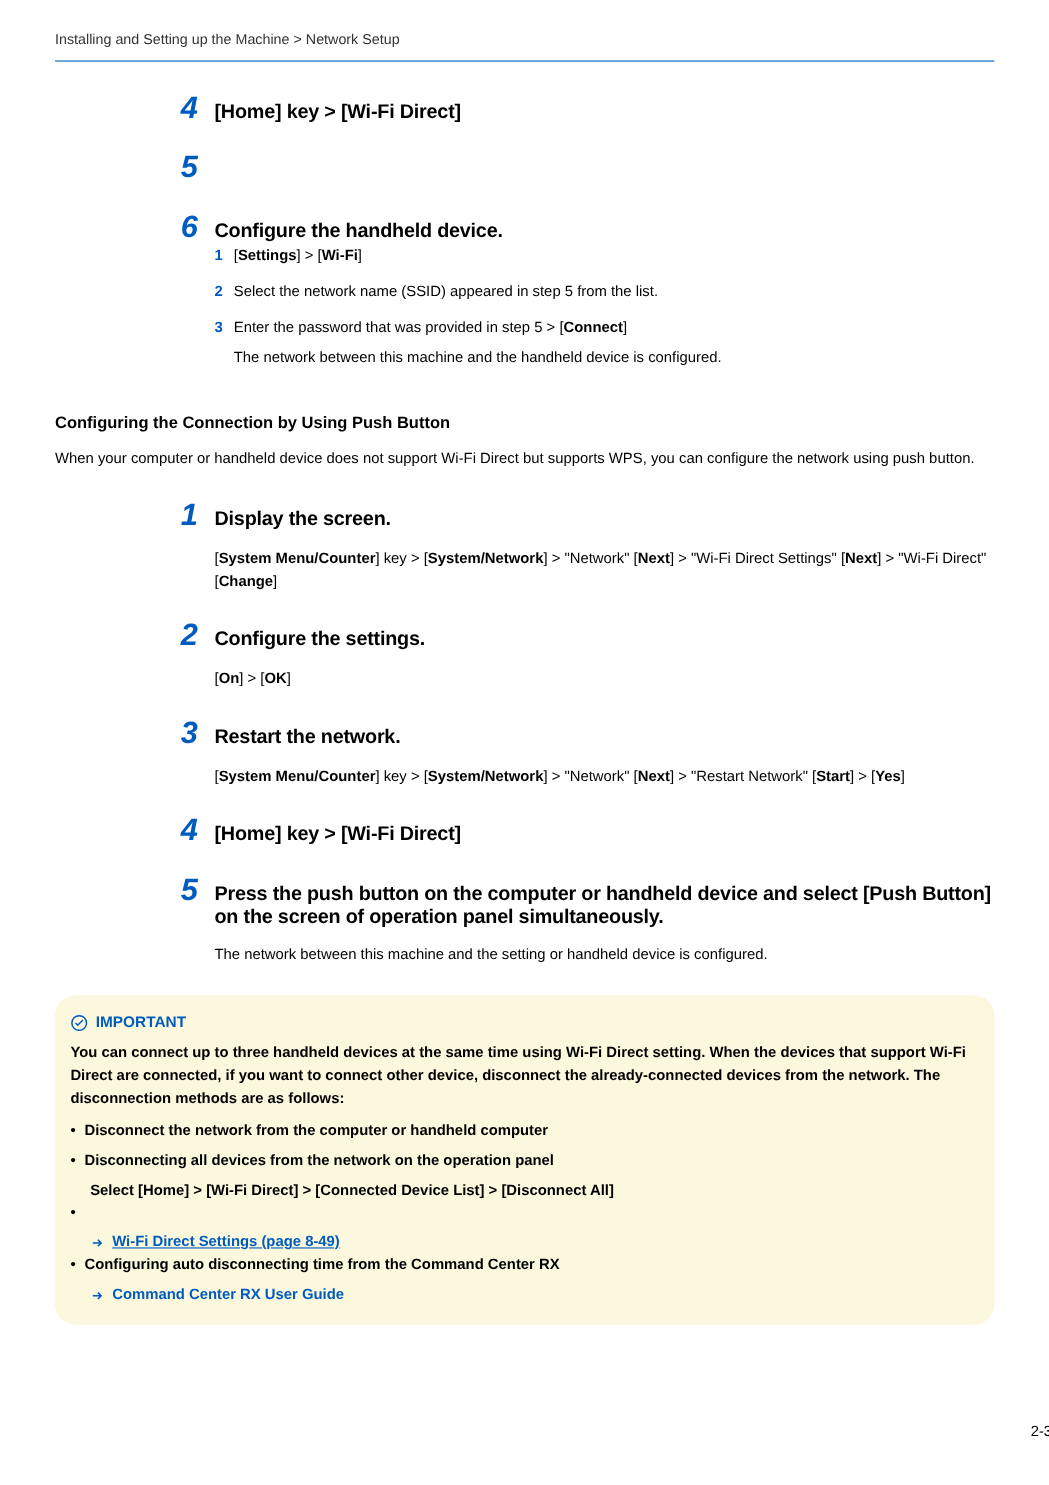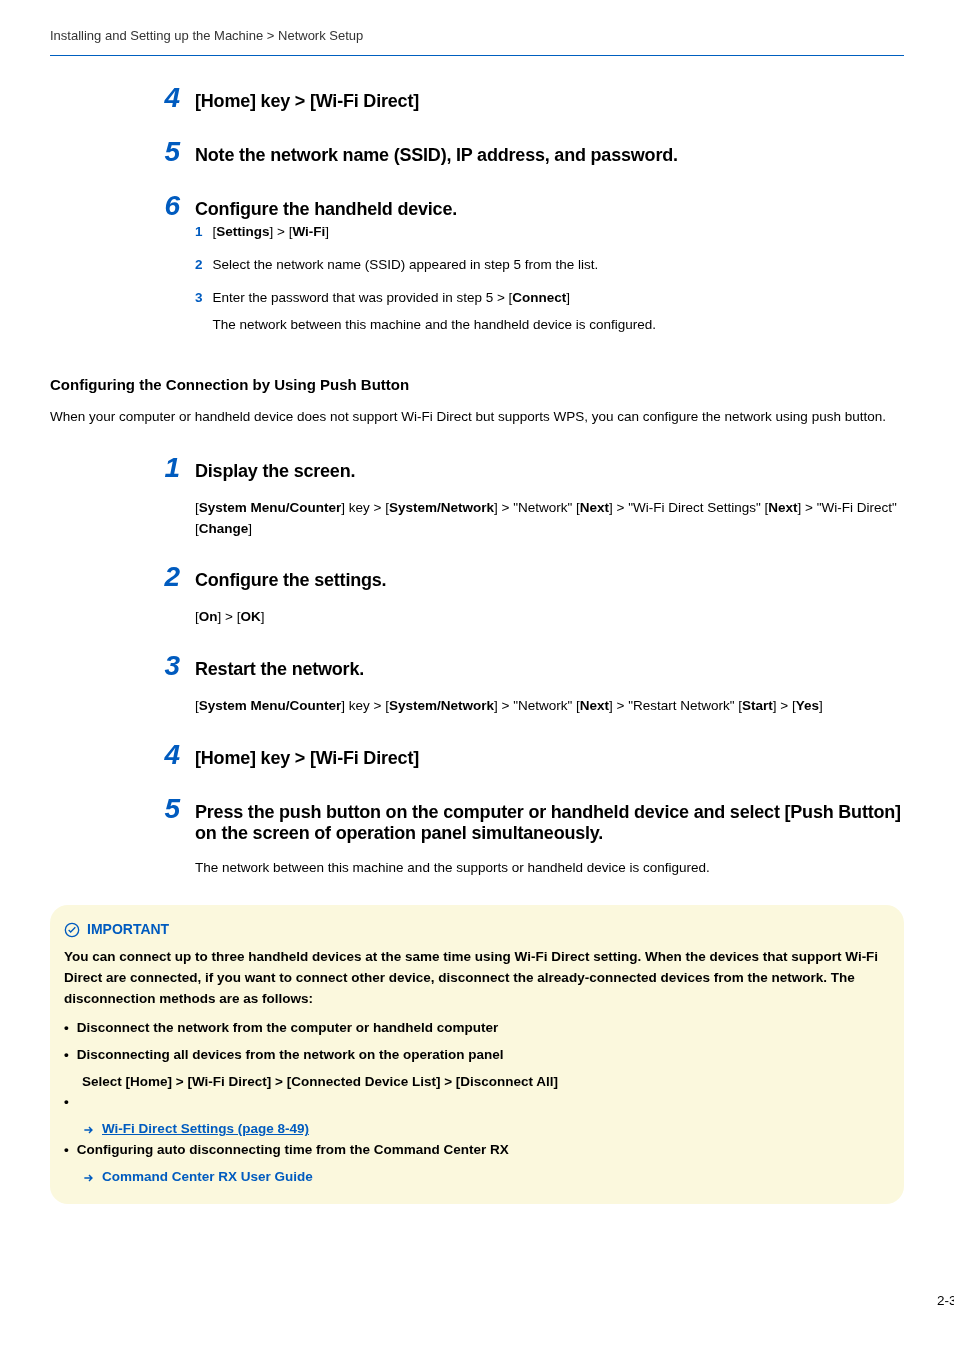--- a/index.html
+++ b/index.html
@@ -173,21 +173,20 @@
     <div class="step">
       <div class="step-head">
         <span class="big-num">4</span>
         <span class="step-title">[Home] key &gt; [Wi-Fi Direct]</span>
       </div>
     </div>
 
     <div class="step">
       <div class="step-head">
         <span class="big-num">5</span>
-        <span class="step-title">Note the network name (SSID), IP address, and password.</span>
       </div>
     </div>
 
     <div class="step">
       <div class="step-head">
         <span class="big-num">6</span>
         <span class="step-title">Configure the handheld device.</span>
       </div>
       <ul class="sub-list step-body" id="s6-sublist">
           <li>
@@ -239,21 +238,21 @@
         <span class="big-num">4</span>
         <span class="step-title">[Home] key &gt; [Wi-Fi Direct]</span>
       </div>
     </div>
 
     <div class="step">
       <div class="step-head">
         <span class="big-num">5</span>
         <span class="step-title">Press the push button on the computer or handheld device and select [Push Button] on the screen of operation panel simultaneously.</span>
       </div>
-      <div class="step-body">The network between this machine and the supports or handheld device is configured.</div>
+      <div class="step-body">The network between this machine and the setting or handheld device is configured.</div>
     </div>
   </div>
 
   <div class="important-box">
     <div class="important-head">
       <svg class="check-circle" viewBox="0 0 24 24">
         <circle cx="12" cy="12" r="10" fill="none" stroke="#005bbf" stroke-width="2"></circle>
         <path d="M7 12 l3 3 l7 -7" fill="none" stroke="#005bbf" stroke-width="2"></path>
       </svg>
       <span>IMPORTANT</span>

